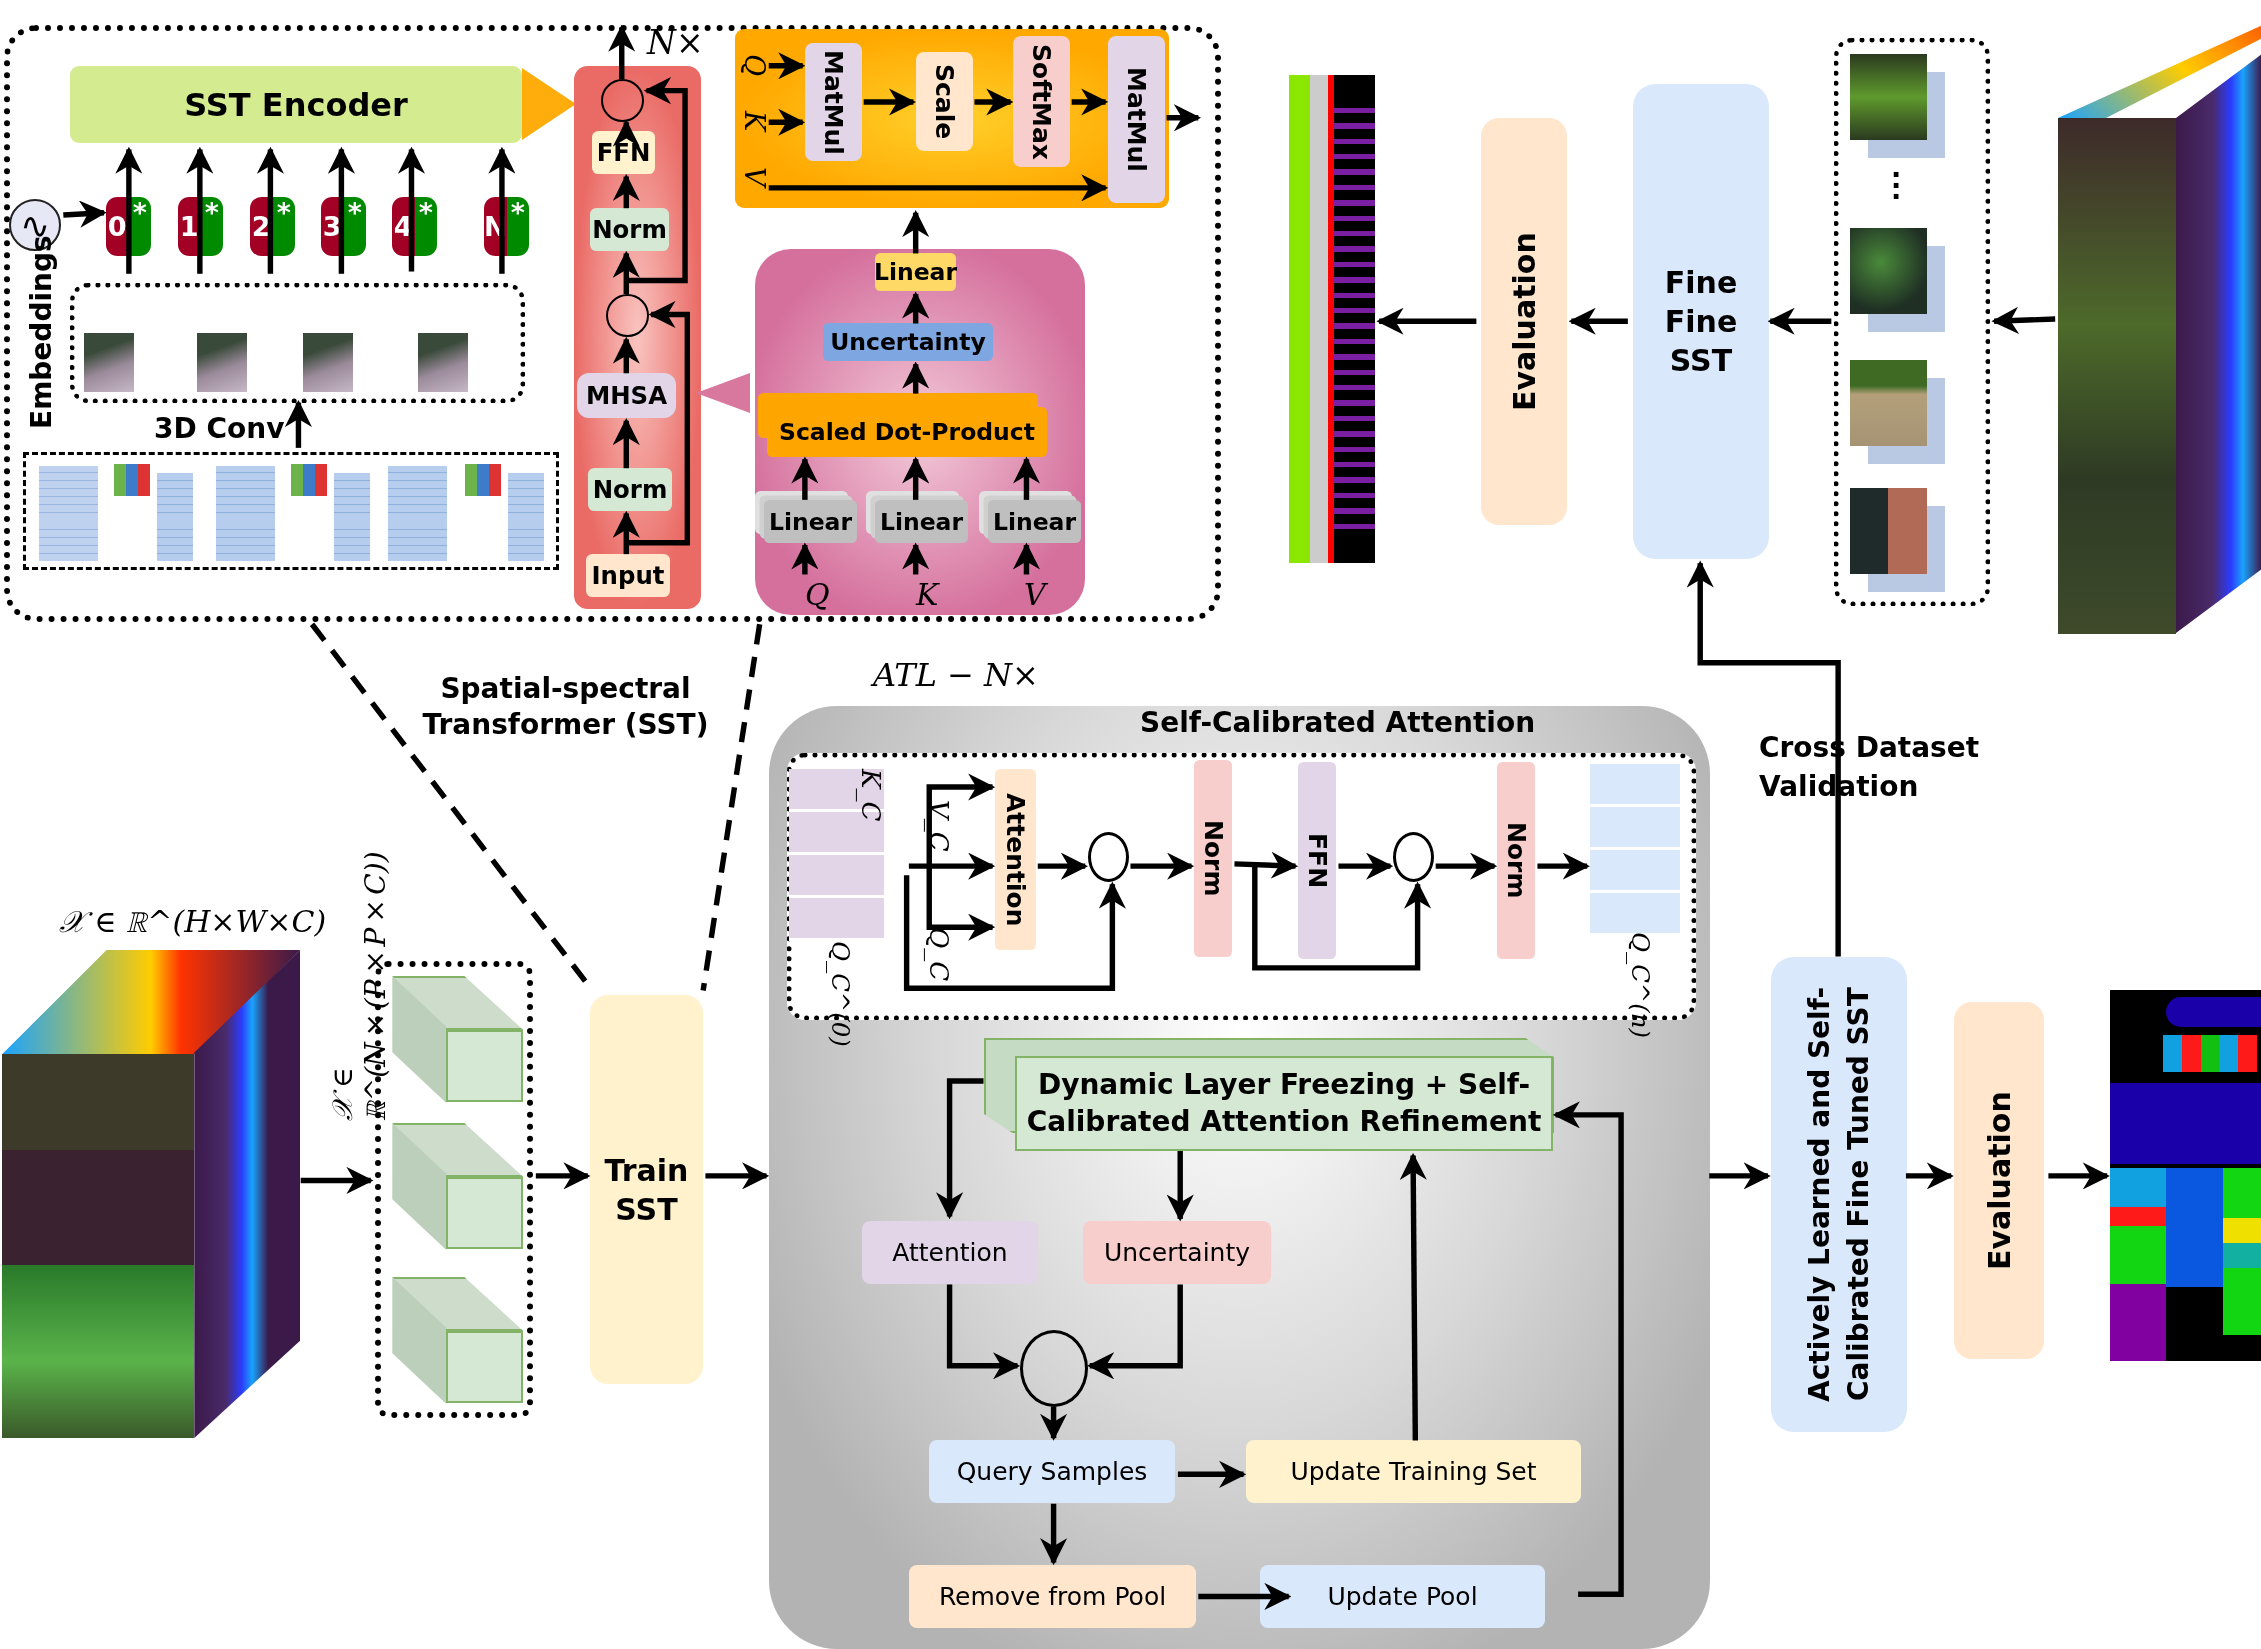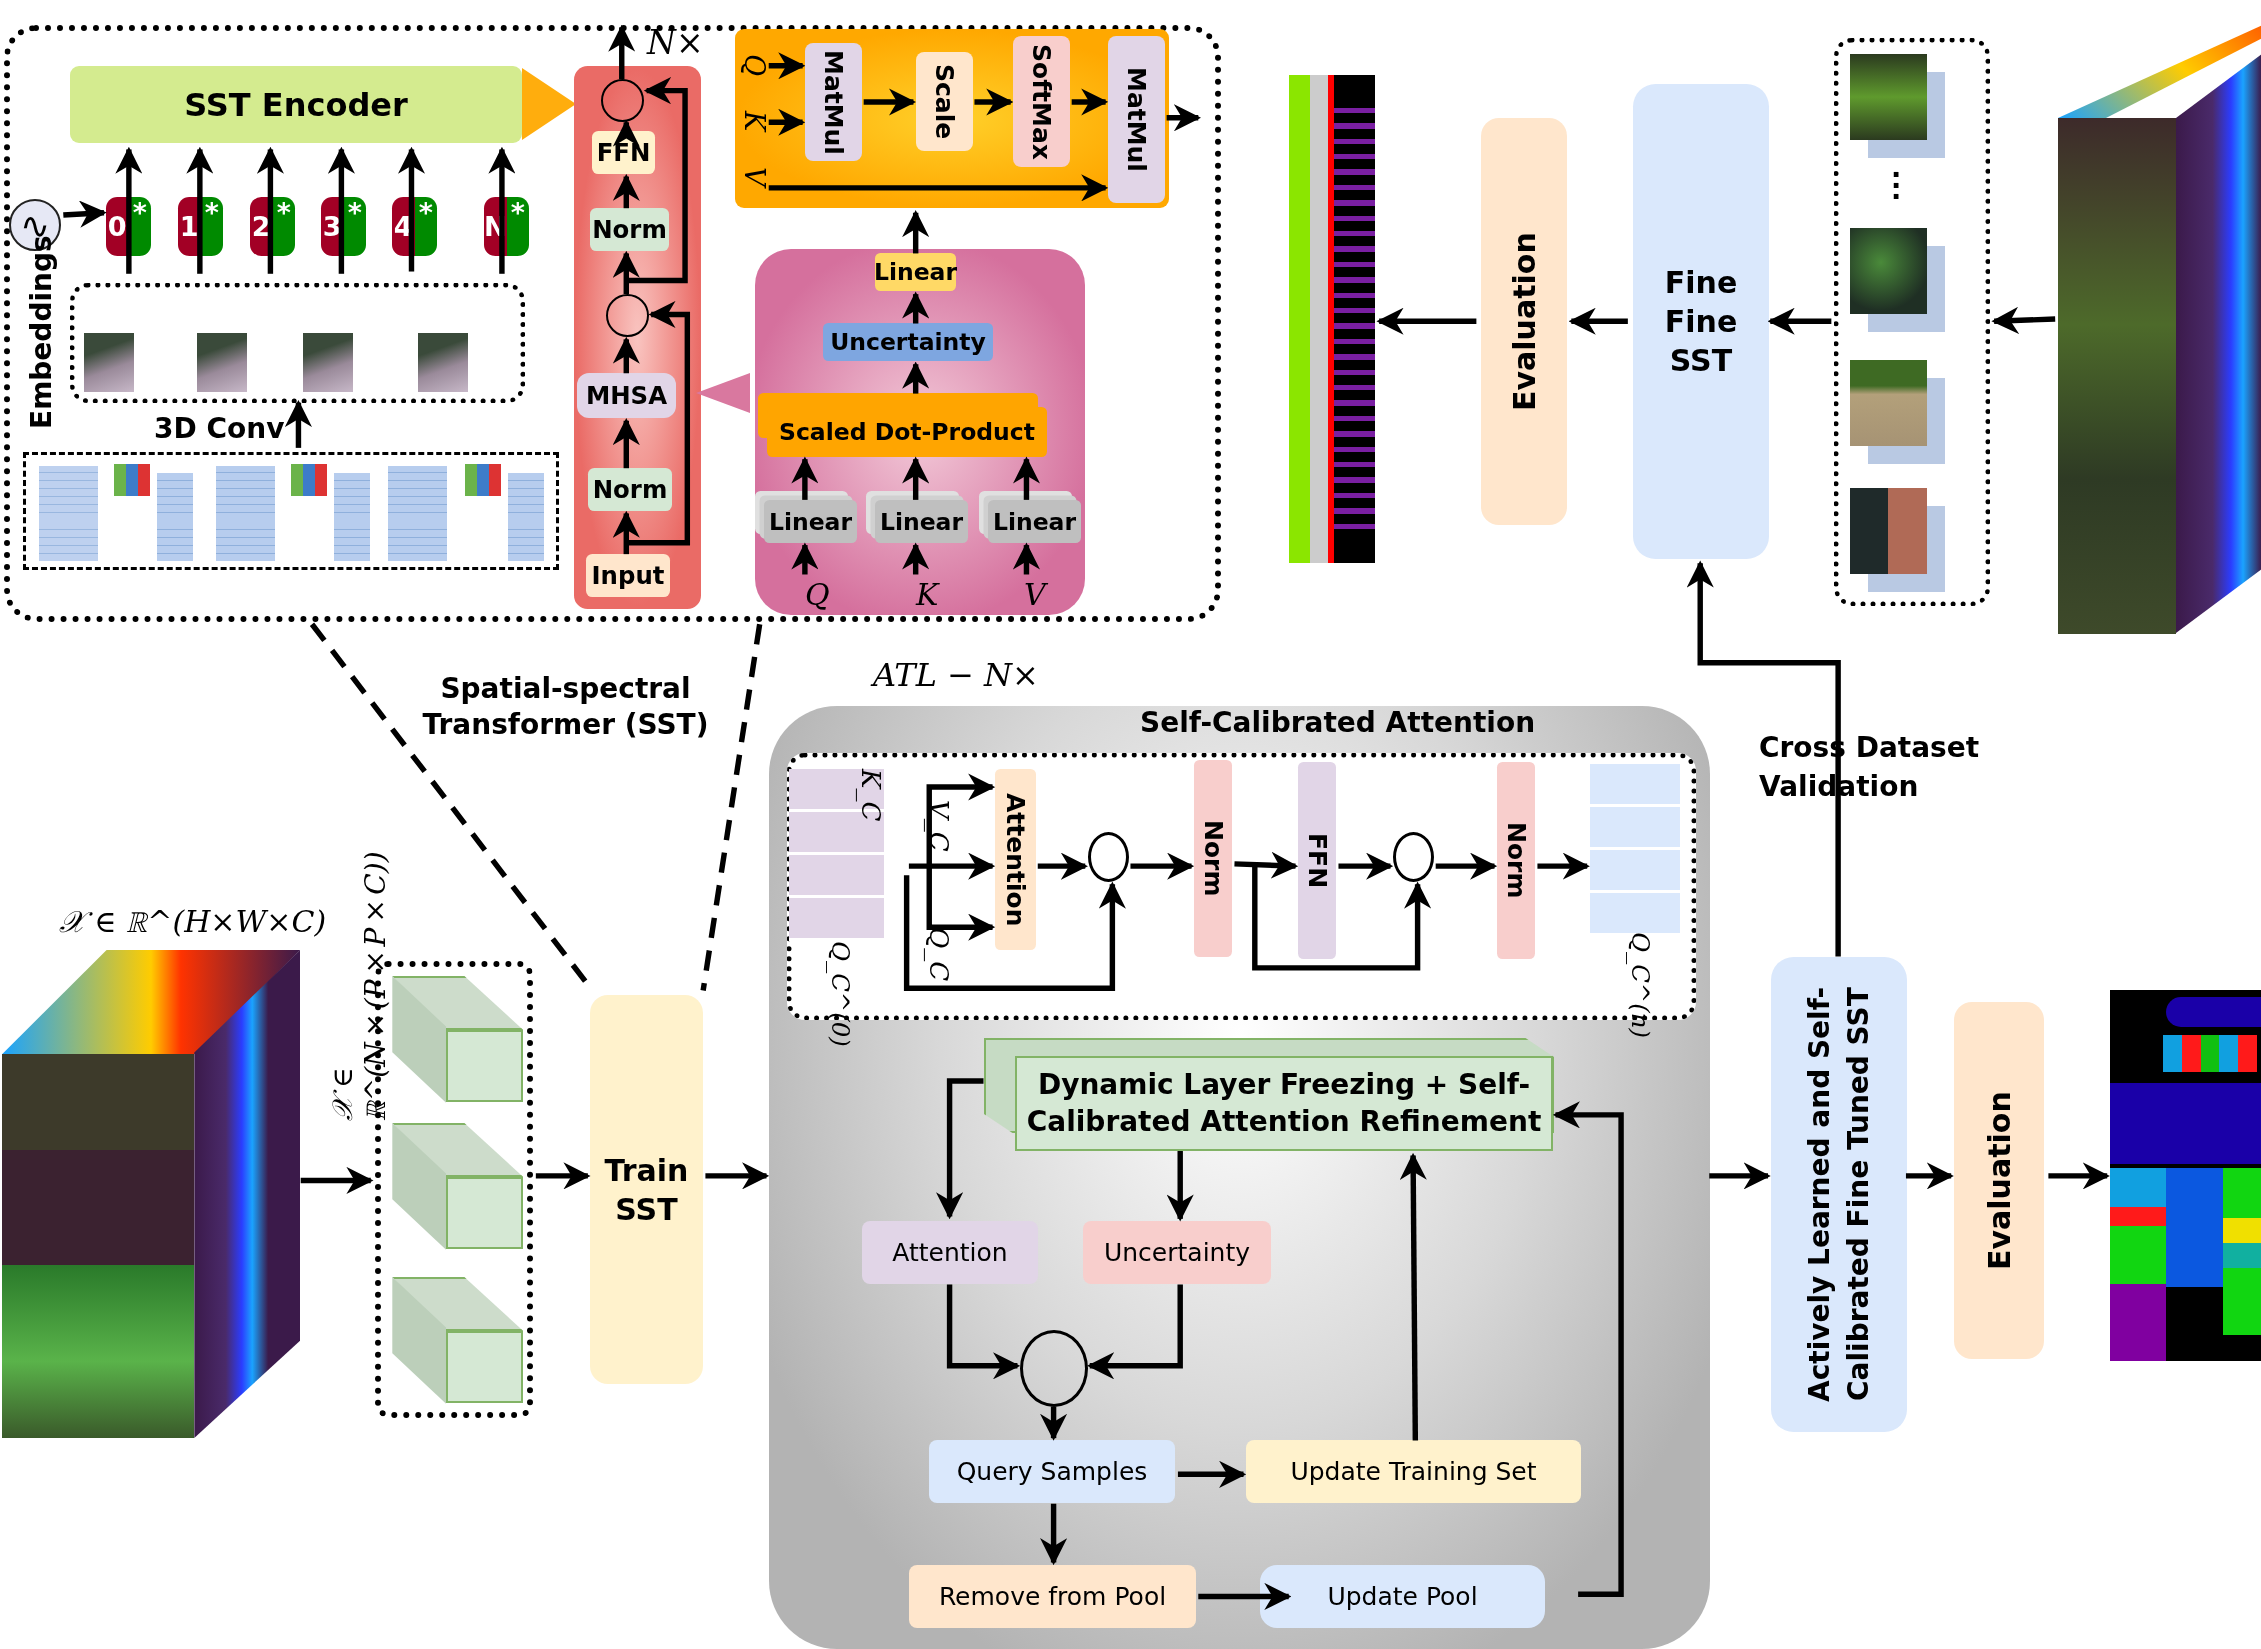--- a/index.html
+++ b/index.html
@@ -240,21 +240,21 @@
 <div class="abs" style="left:1020px;top:1330px;width:68px;height:77px;border:3.6px solid #000;border-radius:50%;box-sizing:border-box;"></div>
 <div class="box" style="left:929px;top:1440px;width:246px;height:63px;background:#dae8fc;border-radius:8.1px;font-size:25px;font-weight:normal;">
     <span>Query Samples</span>
   </div>
 <div class="box" style="left:1246px;top:1440px;width:335px;height:63px;background:#fff2cc;border-radius:8.1px;font-size:25px;font-weight:normal;">
     <span>Update Training Set</span>
   </div>
 <div class="box" style="left:909px;top:1565px;width:287px;height:63px;background:#ffe6cc;border-radius:8.1px;font-size:25px;font-weight:normal;">
     <span>Remove from Pool</span>
   </div>
-<div class="box" style="left:1260px;top:1565px;width:285px;height:63px;background:#dae8fc;border-radius:17px;font-size:25px;font-weight:normal;">
+<div class="box" style="left:1260px;top:1565px;width:285px;height:63px;background:#dae8fc;border-radius:8px;font-size:25px;font-weight:normal;">
     <span>Update Pool</span>
   </div>
 
 <div class="abs" style="left:1759px;top:728px;width:226px;text-align:left;font-size:28px;font-weight:bold;line-height:1.4;">
   <div>Cross Dataset</div>
   <div>Validation</div>
 </div>
 <div class="box vt-up" style="left:1771px;top:957px;width:136px;height:475px;background:#dae8fc;border-radius:22.6px;font-size:28px;line-height:1.4;padding:18px 0;">
     <span>Actively Learned and Self-Calibrated Fine Tuned SST</span>
   </div>

